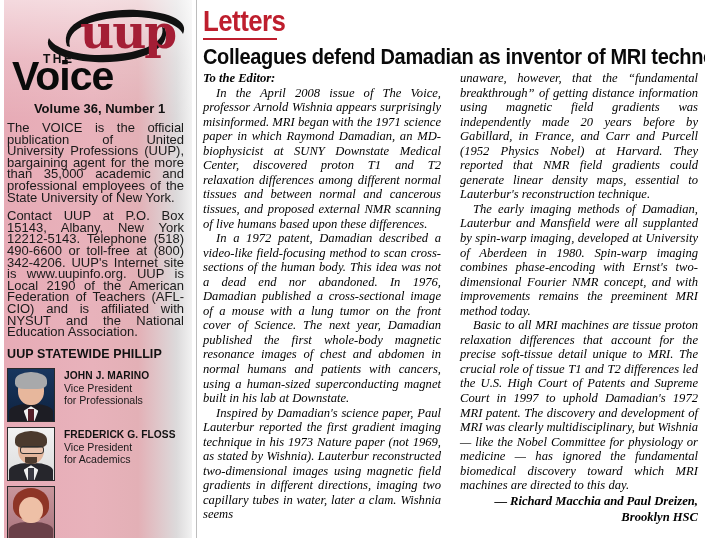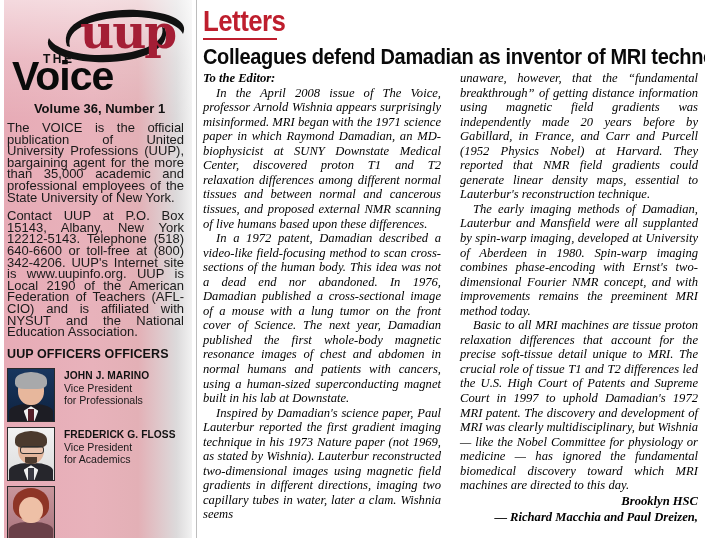--- a/index.html
+++ b/index.html
@@ -299,23 +299,23 @@
           </svg>
           <div class="logo-uup">uup</div>
         </div>
         <div class="logo-the">THE</div>
         <div class="logo-voice">Voice</div>
       </div>
 
       <div class="volume-line">Volume 36, Number 1</div>
 
       <p class="mast-p">The VOICE is the official publication of United University Professions (UUP), bargaining agent for the more than 35,000 academic and professional employees of the State University of New York.</p>
-      <p class="mast-p">Contact UUP at P.O. Box 15143, Albany, New York 12212-5143. Telephone (518) 640-6600 or toll-free at (800) 342-4206. UUP's Internet site is www.uupinfo.org. UUP is Local 2190 of the American Federation of Teachers (AFL-CIO) and is affiliated with NYSUT and the National Education Association.</p>
-
-      <div class="officers-head">UUP OFFICERS OFFICERS</div>
+      <p class="mast-p">Contact UUP at P.O. Box 15143, Albany, New York 12212-5143. Telephone (518) 490-6600 or toll-free at (800) 342-4206. UUP's Internet site is www.uupinfo.org. UUP is Local 2190 of the American Federation of Teachers (AFL-CIO) and is affiliated with NYSUT and the National Education Association.</p>
+
+      <div class="officers-head">UUP STATEWIDE PHILLIP</div>
 
 
       <div class="officer-row">
         <div class="officer-photo">
           <div class="ph ph-bg" style="background:linear-gradient(#18365e,#0e2240)"></div>
           <div class="ph ph-body" style="background:#1d1d24"></div>
           <div class="ph ph-collar"></div>
           <div class="ph ph-tie" style="background:#55202a"></div>
           <div class="ph ph-head" style="background:#e7b79c"></div>
           <div class="ph ph-hair" style="background:#a8a9ab"></div>
@@ -385,20 +385,20 @@
       <div class="col">
         <p class="body-p noindent">
           <span>unaware, however, that the “fundamental breakthrough” of getting distance information using magnetic field gradients was independently made 20 years before by Gabillard, in France, and Carr and Purcell (1952 Physics Nobel) at Harvard. They reported that NMR field gradients could generate linear density maps, essential to Lauterbur's reconstruction technique.</span>
         </p>
         <p class="body-p">
           <span>The early imaging methods of Damadian, Lauterbur and Mansfield were all supplanted by spin-warp imaging, developed at University of Aberdeen in 1980. Spin-warp imaging combines phase-encoding with Ernst's two-dimensional Fourier NMR concept, and with improvements remains the preeminent MRI method today.</span>
         </p>
         <p class="body-p">
           <span>Basic to all MRI machines are tissue proton relaxation differences that account for the precise soft-tissue detail unique to MRI. The crucial role of tissue T1 and T2 differences led the U.S. High Court of Patents and Supreme Court in 1997 to uphold Damadian's 1972 MRI patent. The discovery and development of MRI was clearly multidisciplinary, but Wishnia — like the Nobel Committee for physiology or medicine — has ignored the fundamental biomedical discovery toward which MRI machines are directed to this day.</span>
         </p>
+        <div class="signature">— Richard Macchia and Paul Dreizen,</div>
         <div class="signature">Brooklyn HSC</div>
-        <div class="signature">— Richard Macchia and Paul Dreizen,</div>
       </div>
 
     </div>
   </div>
 
 </div>
 
 </body></html>

